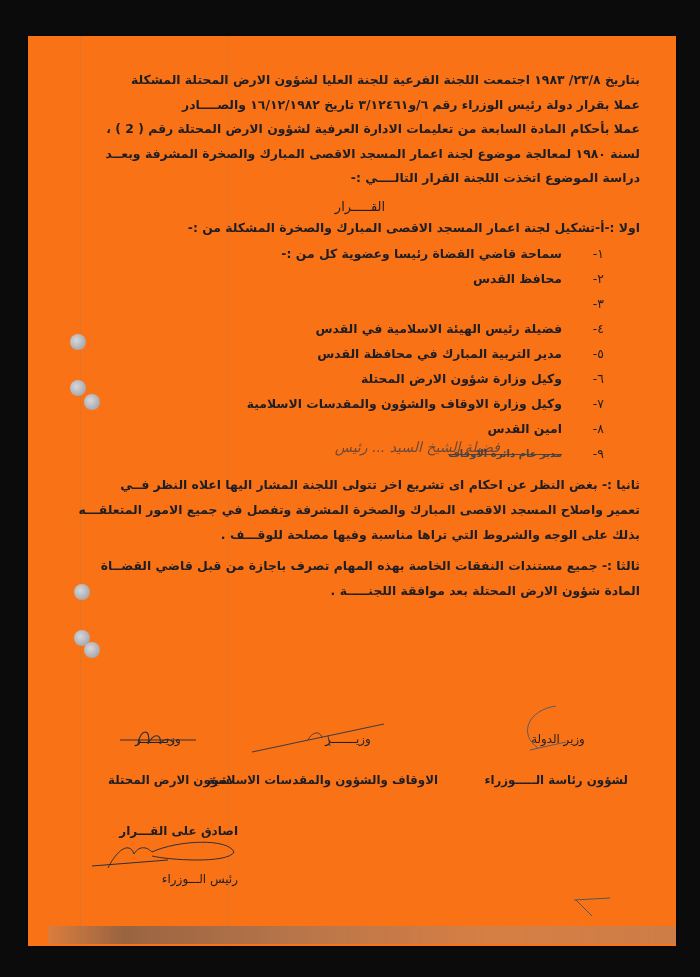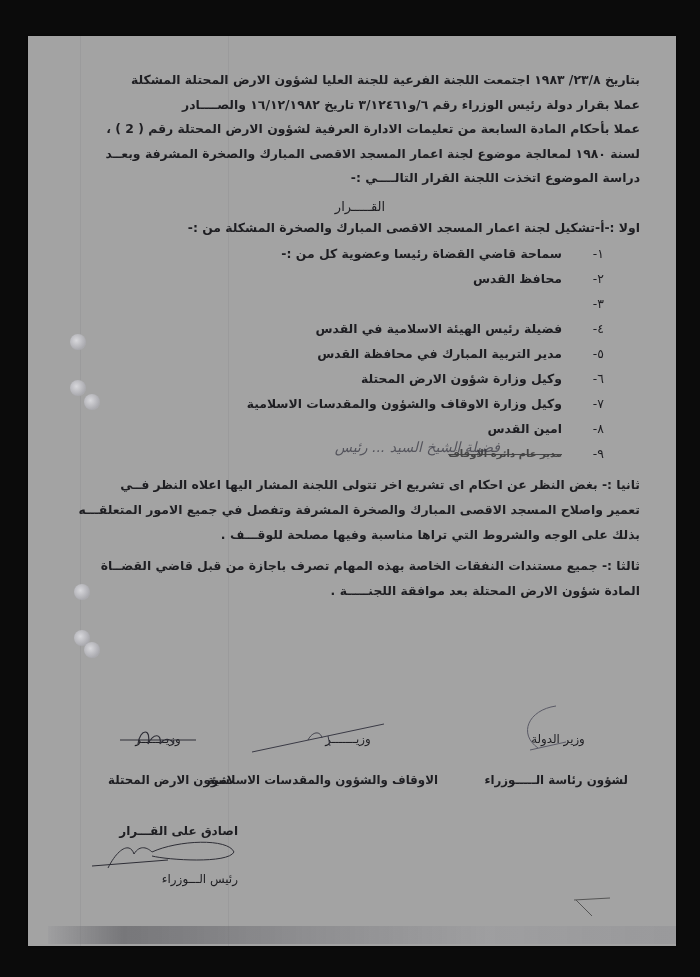--- a/index.html
+++ b/index.html
@@ -7,21 +7,21 @@
       width: 700px; height: 977px;
       background: #0b0b0b;
       position: relative;
       overflow: hidden;
       font-family: "DejaVu Sans", sans-serif;
     }
     .page {
       position: absolute;
       left: 28px; top: 36px;
       width: 648px; height: 910px;
-      background: #a3a3a3;
+      background: #f97316;
       box-shadow: 0 0 2px rgba(0,0,0,0.6);
     }
     .fold-line {
       position: absolute; top: 0; bottom: 0; width: 1px;
       background: rgba(120,120,130,0.18);
     }
     .punch-hole {
       position: absolute; width: 16px; height: 16px; border-radius: 50%;
       background: radial-gradient(circle at 40% 40%, #d8d8dc, #a9a9ae 70%, #bdbdc2);
     }

